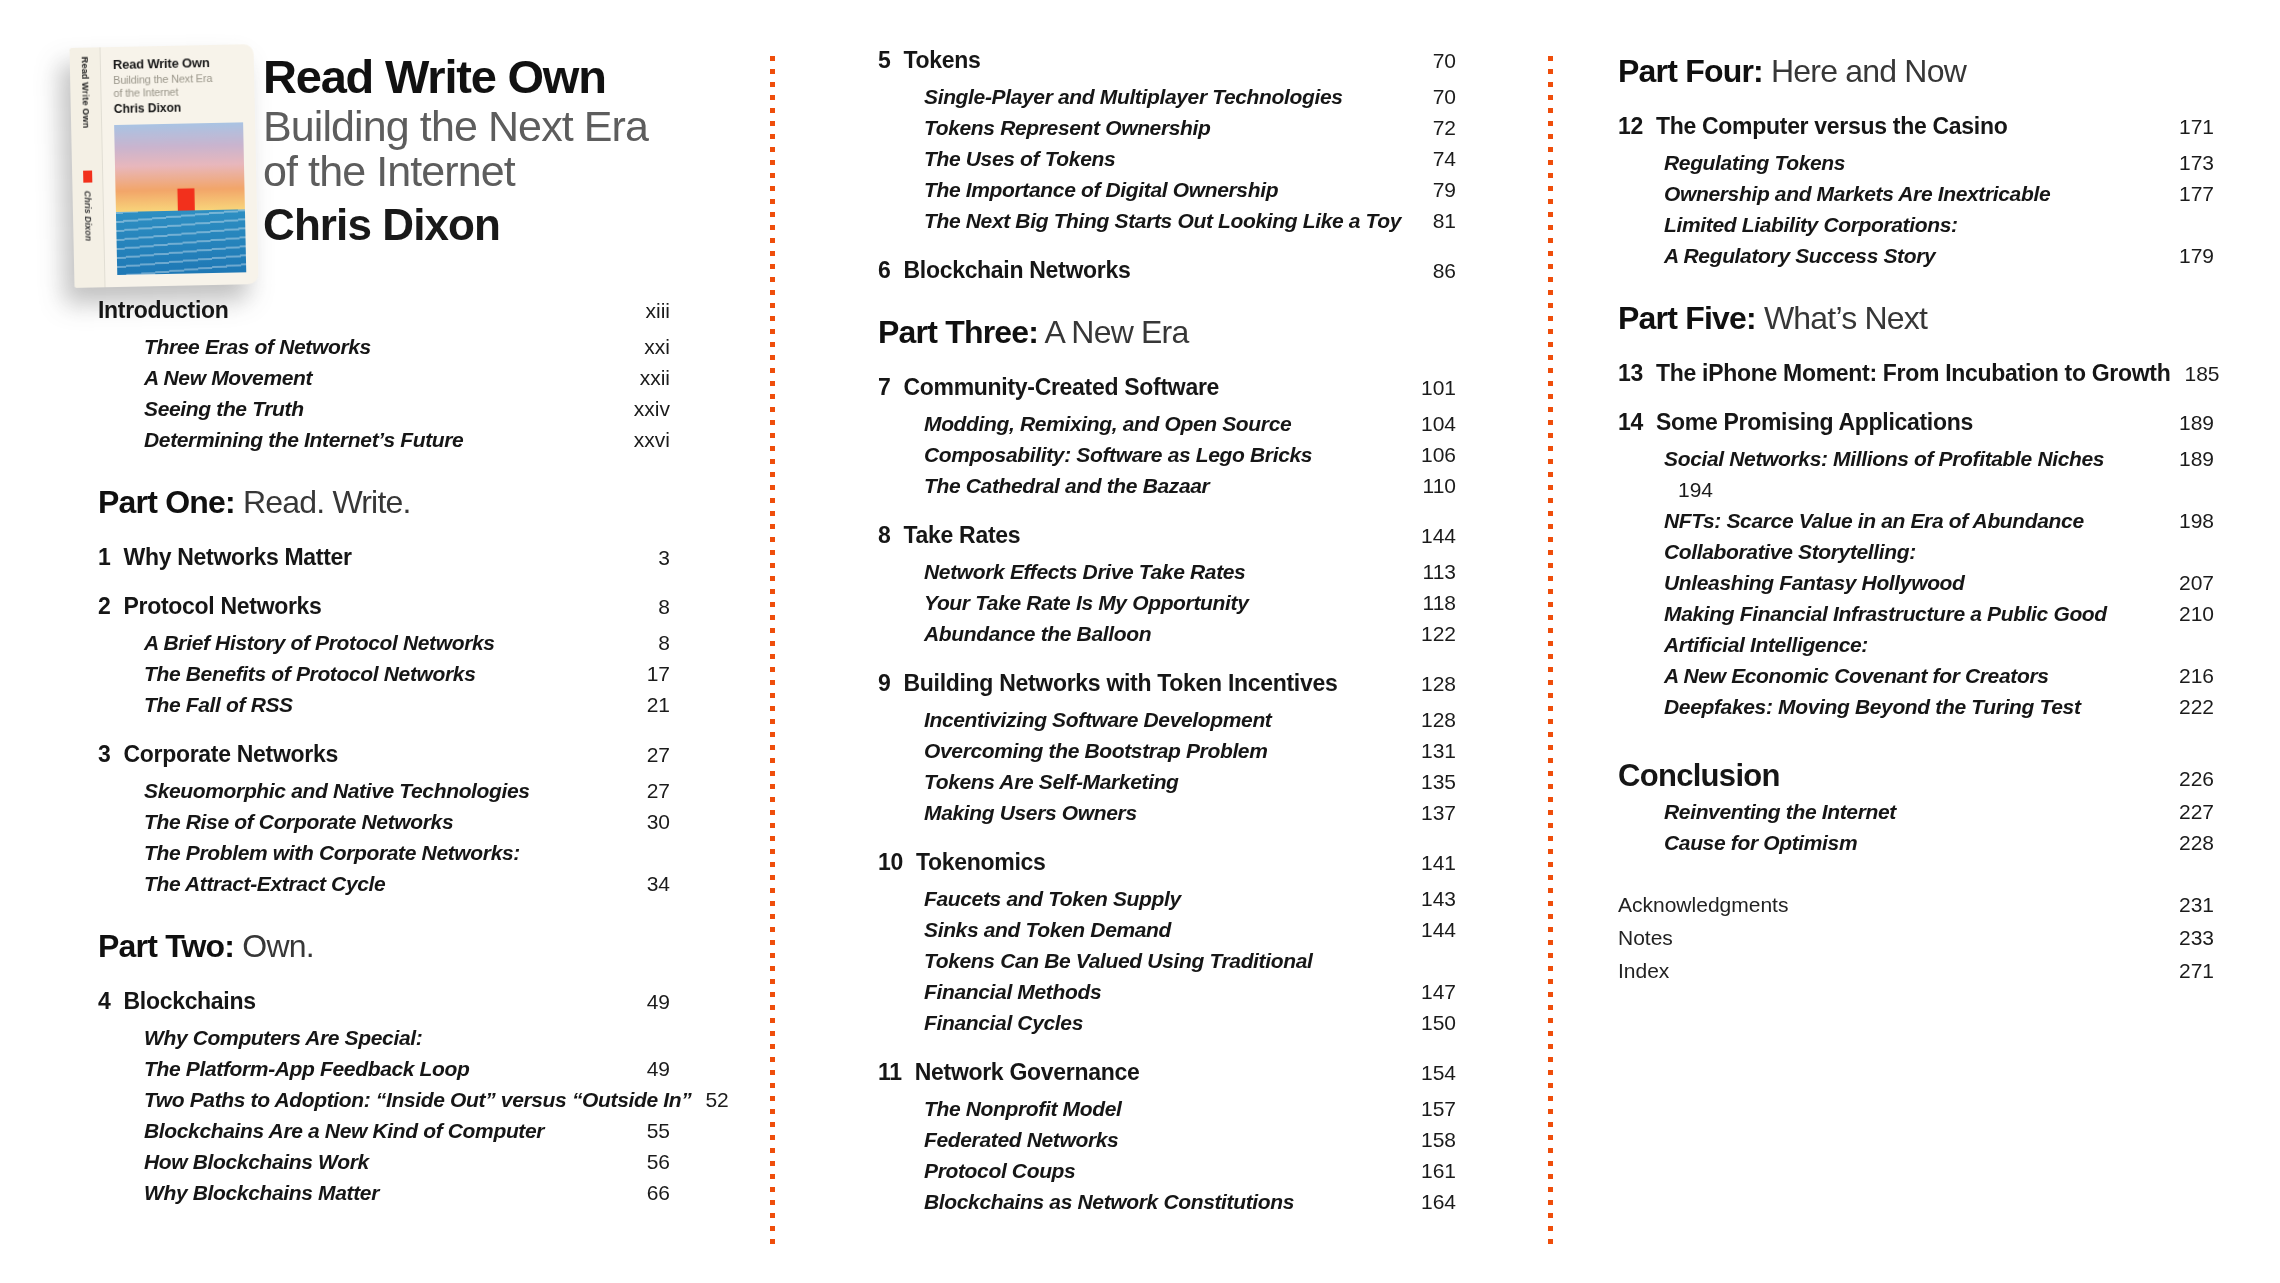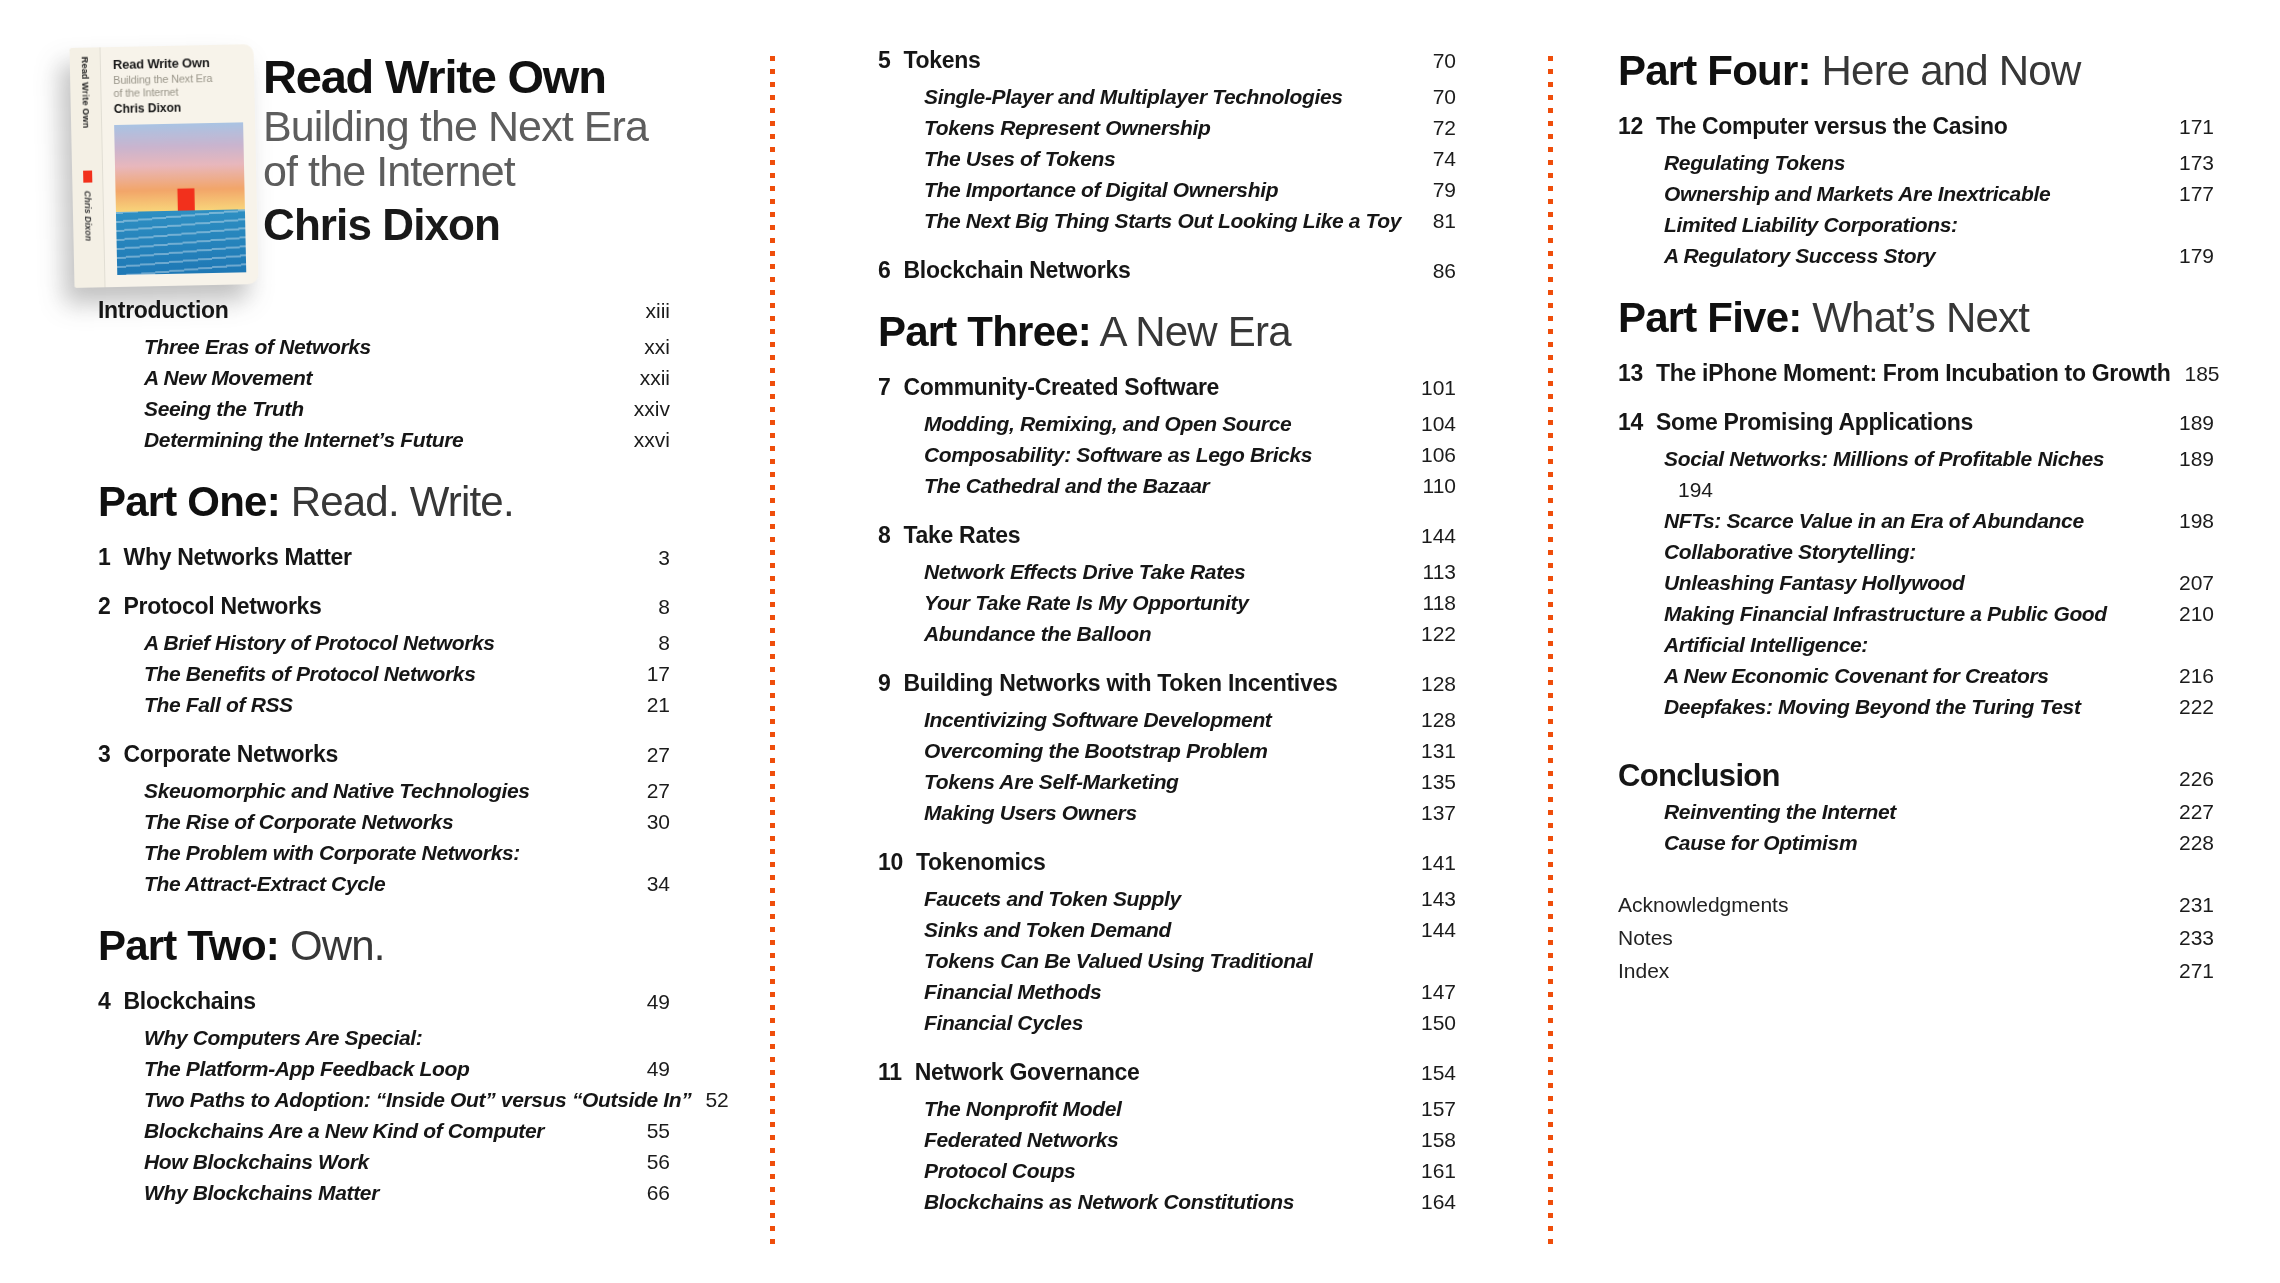--- a/index.html
+++ b/index.html
@@ -58,21 +58,21 @@
   .e-front, .e-chapter { align-items: baseline; font-weight: 700; font-size: 23px;
     line-height: 28px; margin-top: 20px; margin-bottom: 6px; letter-spacing: -0.3px; }
   .ch-left, .fb-title { white-space: nowrap; }
   .ch-num { margin-right: 13px; }
 
   .e-sub { align-items: flex-end; padding-left: 46px; font-weight: 700; font-style: italic;
     font-size: 21px; line-height: 31px; letter-spacing: -0.35px; }
   .sub-line { white-space: nowrap; }
   .e-sub .page-num { line-height: 31px; }
 
-  .e-part { display: block; font-size: 42px; line-height: 42px; margin-top: 26px;
+  .e-part { display: block; font-size: 32px; line-height: 42px; margin-top: 26px;
     margin-bottom: 20px; letter-spacing: -0.8px; white-space: nowrap; }
   .part-label { font-weight: 800; color: #101010; }
   .part-title { font-weight: 400; color: #373737; }
 
   .e-conclusion { align-items: baseline; margin-top: 34px; }
   .concl-title { font-size: 31px; font-weight: 800; letter-spacing: -0.7px; line-height: 40px; white-space: nowrap; }
 
   .e-back { font-weight: 400; font-size: 21px; line-height: 33px; color: #222; align-items: baseline; }
   .e-spacer { height: 30px; }
 

